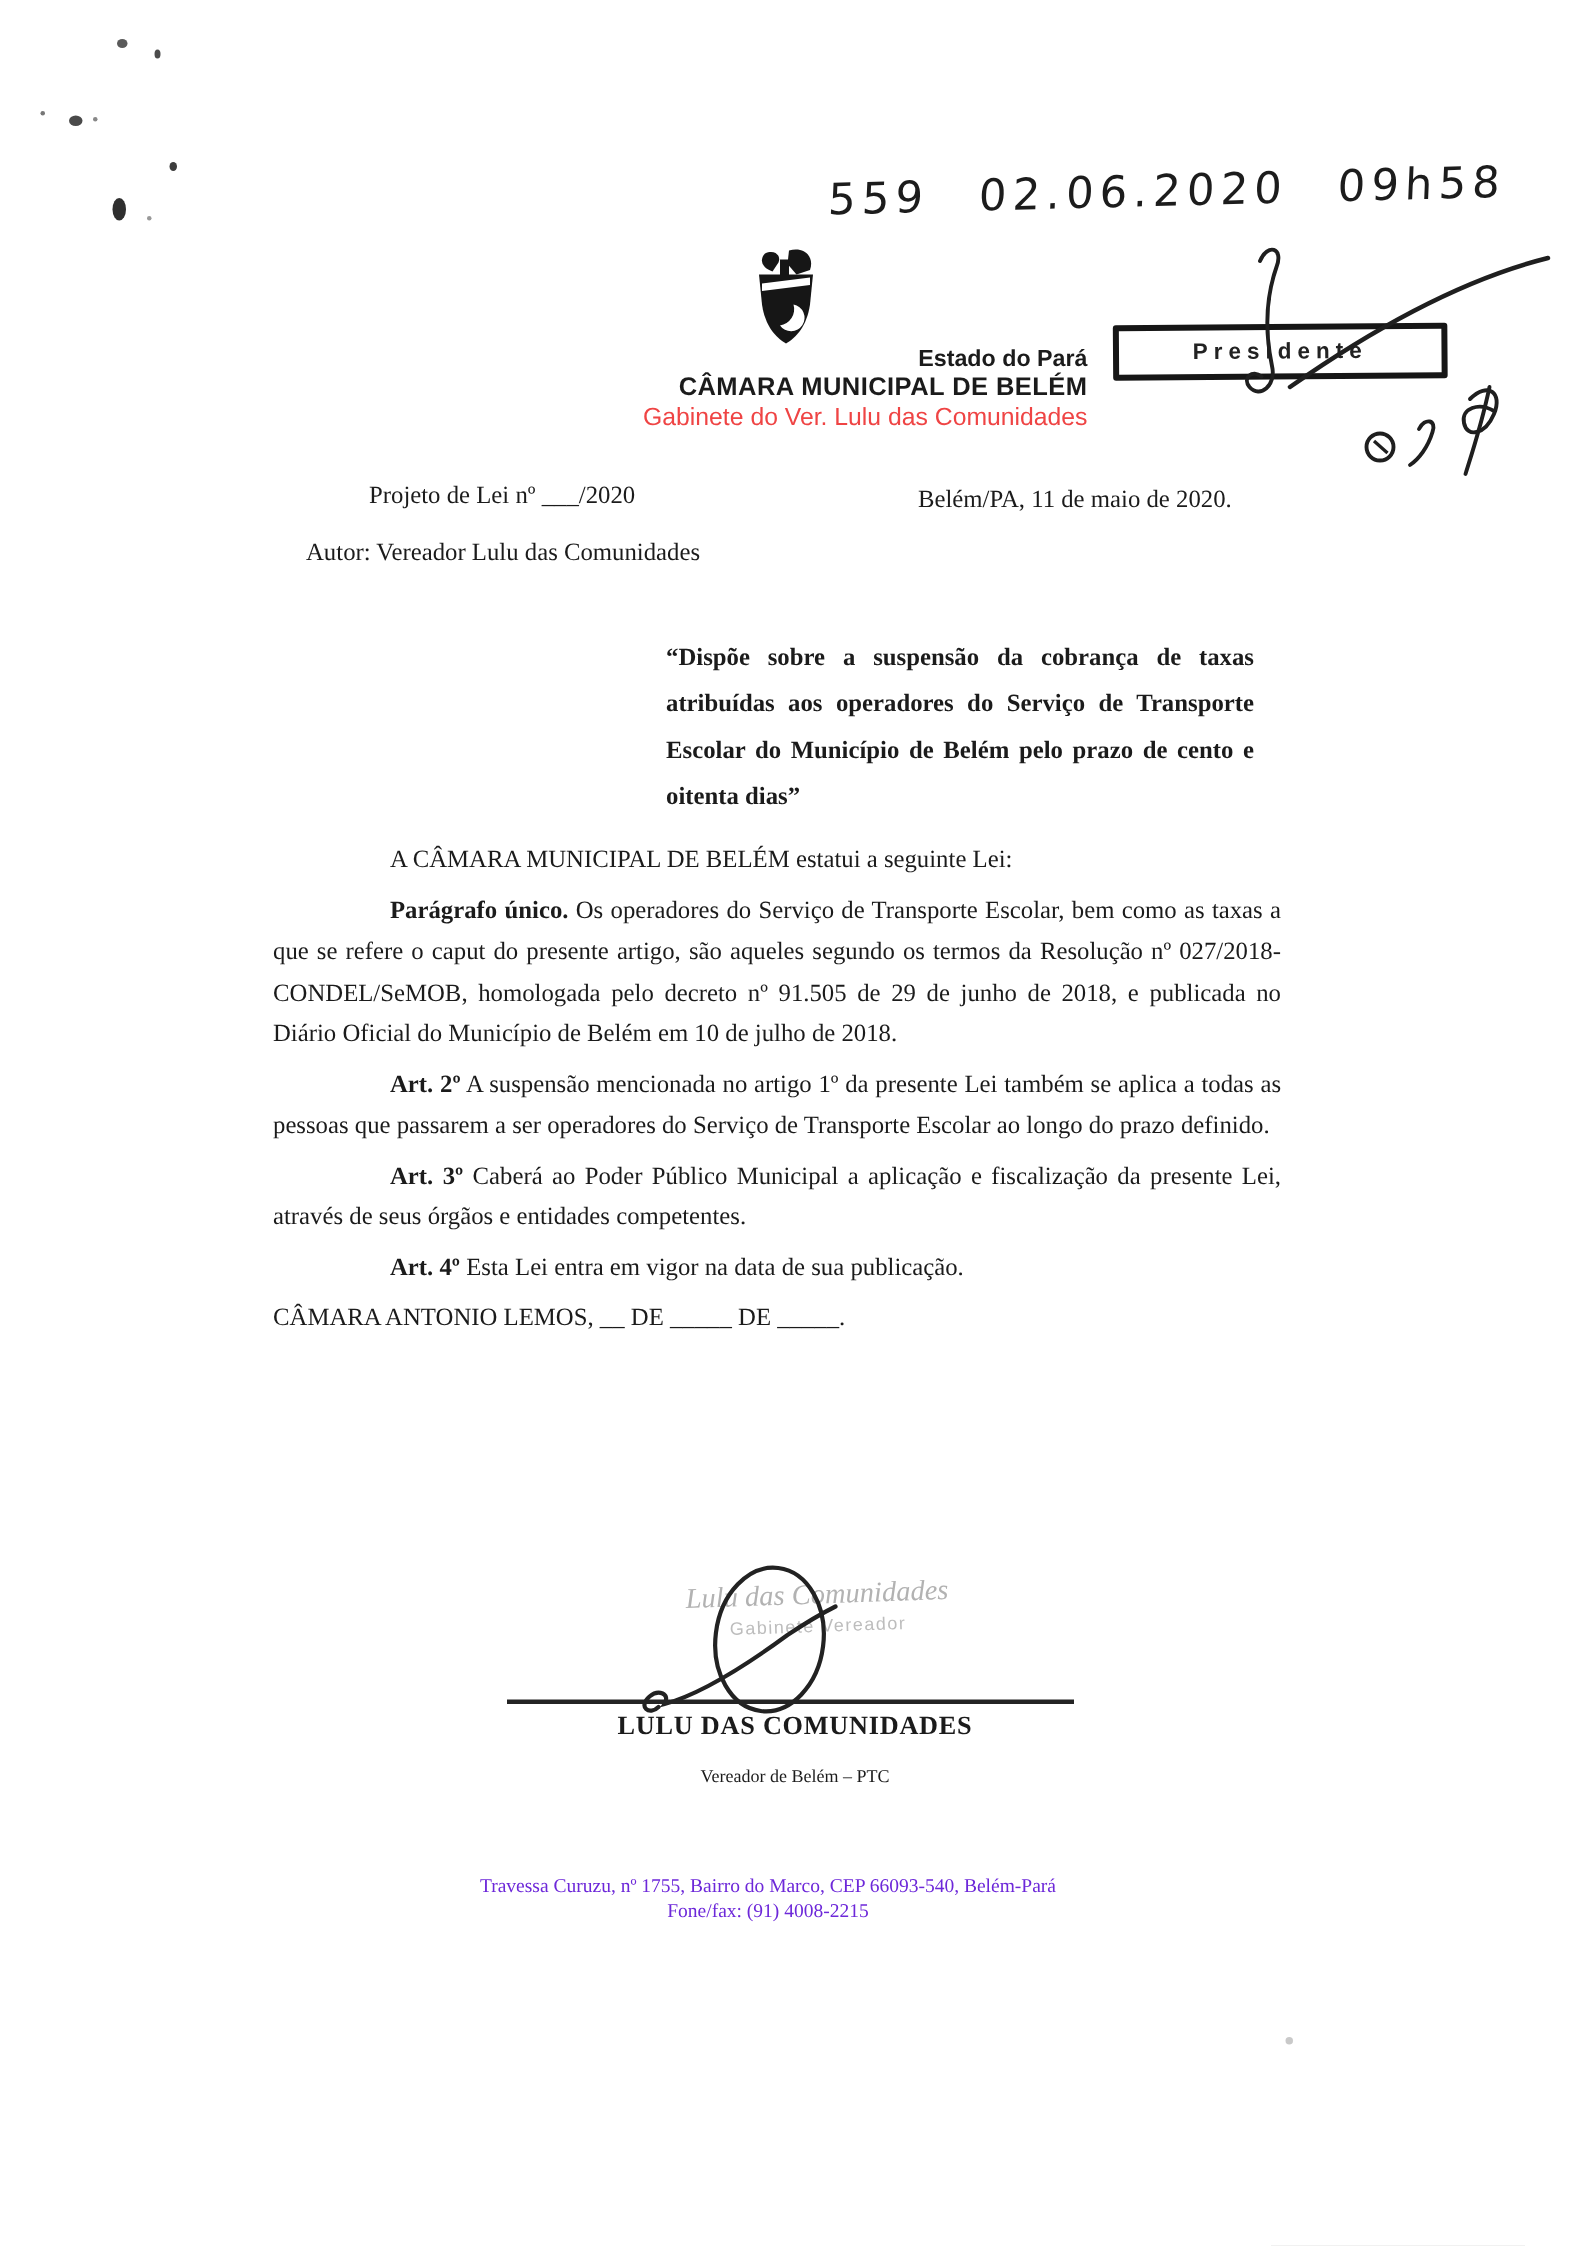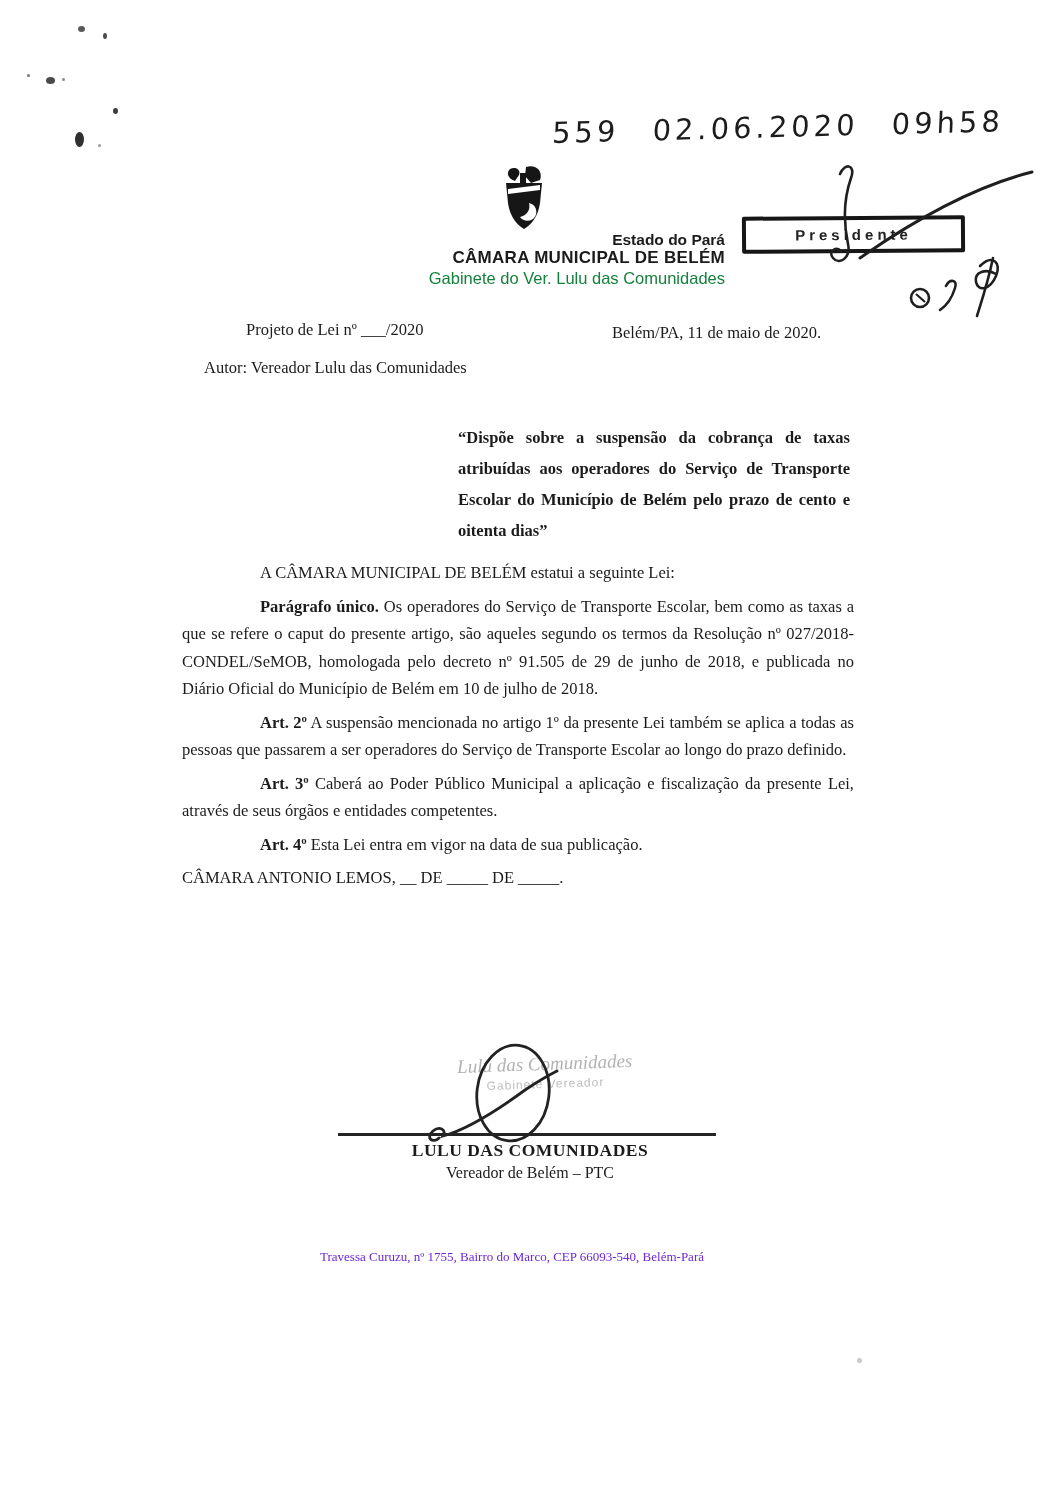--- a/index.html
+++ b/index.html
@@ -17,40 +17,40 @@
     font-family:"DejaVu Sans",sans-serif;
     font-size:29px;color:#1c1c1c;letter-spacing:4px;word-spacing:20px;
     transform:rotate(-1.5deg) skewX(-4deg);white-space:nowrap;
   }
   
   .crest{position:absolute;left:502px;top:166px;}
   .header-text{position:absolute;left:325px;top:231px;width:400px;text-align:right;
     font-family:"Liberation Sans","DejaVu Sans",sans-serif;}
   .hdr-state{font-weight:bold;font-size:15.5px;line-height:17px;}
   .hdr-inst{font-weight:bold;font-size:17px;line-height:20px;letter-spacing:.3px;}
-  .hdr-office{font-size:16.5px;line-height:21px;color:#15803d;}
+  .hdr-office{font-size:16.5px;line-height:21px;color:#ef4444;}
   
   .stamp-box{
     position:absolute;left:742px;top:216px;width:215px;height:29px;
     border:4px solid #161616;border-radius:2px;
     display:flex;align-items:center;justify-content:center;
     transform:rotate(-.4deg);background:transparent;
   }
   .stamp-box span{
     font-family:"Liberation Sans","DejaVu Sans",sans-serif;
     font-weight:bold;font-size:15px;letter-spacing:4px;color:#222;
   }
   .sign-svg{position:absolute;pointer-events:none;}
   
   .project{position:absolute;left:210px;top:320px;font-size:16.5px;margin-left:36px;}
   .place-date{position:absolute;left:612px;top:323px;font-size:16.5px;}
   .author{position:absolute;left:204px;top:358px;font-size:16.5px;}
   
   .ementa{
-    position:absolute;left:458px;top:422px;width:392px;
+    position:absolute;left:444px;top:422px;width:392px;
     font-weight:bold;font-size:16.5px;line-height:31px;text-align:justify;
   }
   
   .body-text{
     position:absolute;left:182px;top:559px;width:672px;
     font-size:16.5px;line-height:27.5px;text-align:justify;
   }
   .body-text p{margin:0 0 6px 0;text-indent:78px;}
   .body-text p.no-indent{text-indent:0;text-align:left;margin-top:4px;}
   .lead{font-weight:bold;}
@@ -58,21 +58,21 @@
   
   .sig-stamp{
     position:absolute;left:420px;top:1052px;width:250px;text-align:center;
     color:#b2b2b2;transform:rotate(-2deg);
   }
   .sig-stamp .l1{font-style:italic;font-size:19px;line-height:24px;}
   .sig-stamp .l2{font-family:"Liberation Sans",sans-serif;font-size:12px;line-height:16px;letter-spacing:1px;color:#bdbdbd;}
   .sig-line{position:absolute;left:338px;top:1133px;width:378px;height:3px;background:#242424;}
   .sig-name{position:absolute;left:340px;top:1140px;width:380px;text-align:center;}
   .sig-name .nm{font-weight:bold;font-size:17.5px;letter-spacing:.5px;}
-  .sig-name .rl{font-size:16px;margin-top:3px;}
+  .sig-name .rl{font-size:12px;margin-top:16px;}
   
   .footer{position:absolute;left:0;top:1248px;width:1024px;text-align:center;color:#6d28d9;}
   .footer .f1{font-size:13px;line-height:17px;}
   .footer .f2{font-size:13px;line-height:17px;}
 </style>
 </head>
 <body>
 
 <div class="page">
 
@@ -146,15 +146,16 @@
   </svg>
 
   <div class="sig-line"></div>
   <div class="sig-name">
     <div class="nm">LULU DAS COMUNIDADES</div>
     <div class="rl">Vereador de Belém – PTC</div>
   </div>
 
   <div class="footer">
     <div class="f1">Travessa Curuzu, nº 1755, Bairro do Marco, CEP 66093-540, Belém-Pará</div>
+    <div class="f2">Fone/fax: (91) 4008-2215</div>
   </div>
 
 </div>
 
 </body></html>

